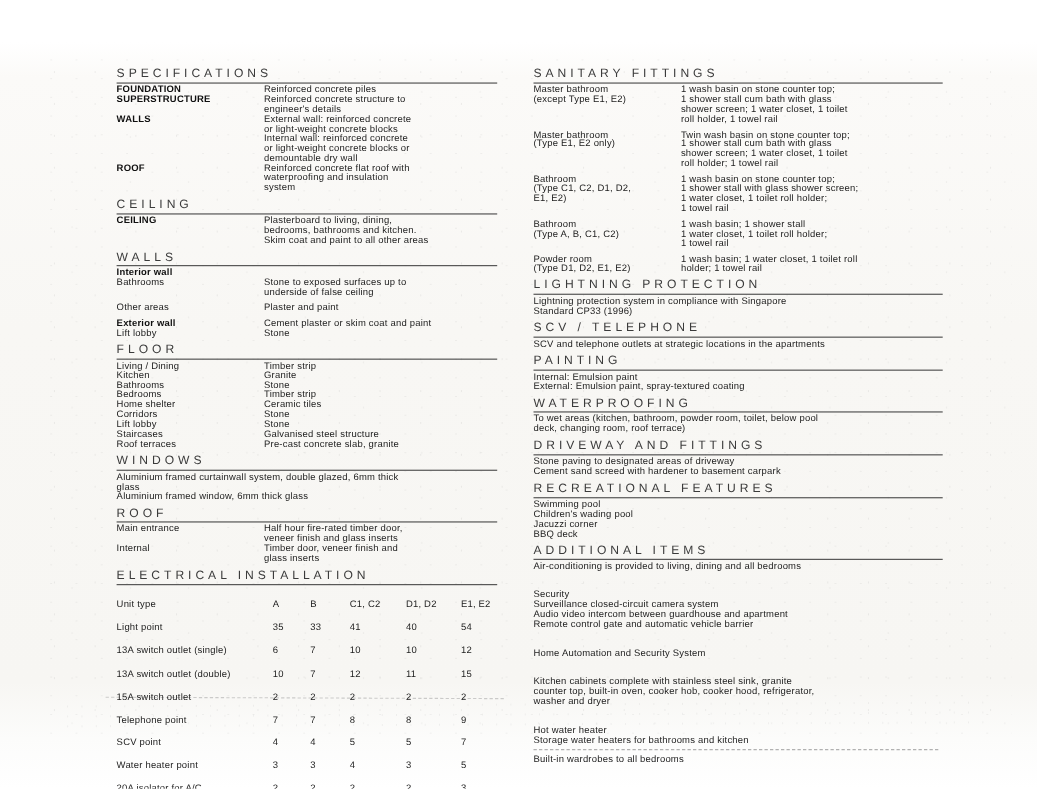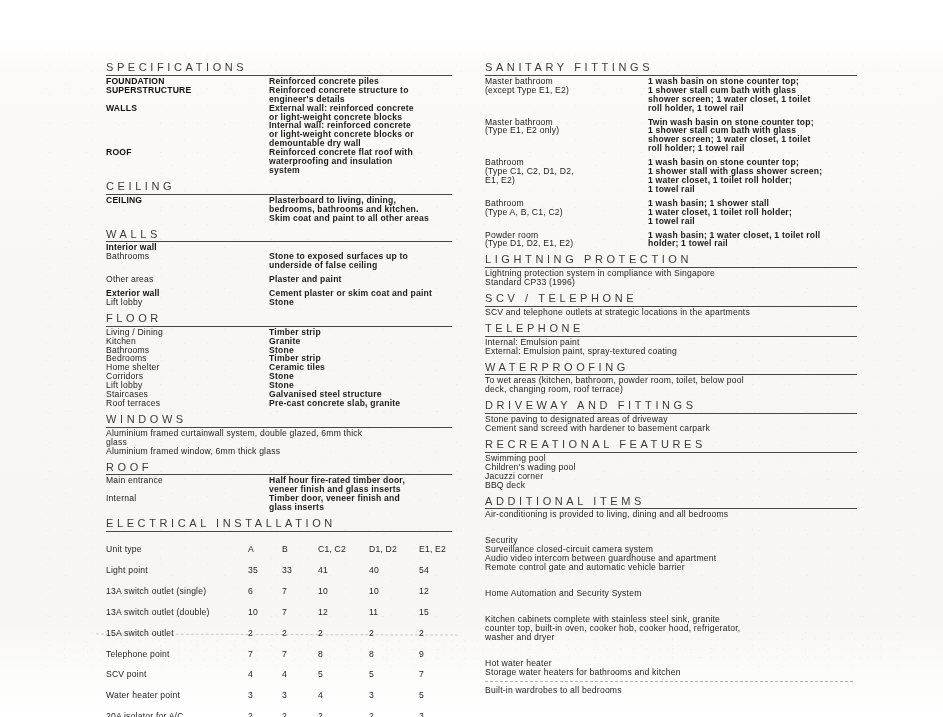--- a/index.html
+++ b/index.html
@@ -43,25 +43,25 @@
   .col.left  { left:106px; width:346px; }
   .col.right { left:485px; width:372px; }
 
   .hd {
     font-size:11px; font-weight:400; letter-spacing:3.6px; color:#3b3b3b;
     border-bottom:1px solid #474747; padding-bottom:3px; margin:7px 0 1px;
     white-space:nowrap;
   }
   .hd.first { margin-top:0; }
 
-  .row { display:grid; grid-template-columns:134px 1fr; align-items:start;gap:29px; }
+  .row { display:grid; grid-template-columns:134px 1fr; align-items:start; }
   .row.g { margin-top:5px; }
   .lbl { font-weight:bold; white-space:pre-line; color:#101010; }
   .lbl.n { font-weight:normal; color:#1a1a1a; }
-  .val { white-space:pre-line; color:#1c1c1c;font-weight:bold; }
+  .val { white-space:pre-line; color:#1c1c1c; }
   .para { white-space:pre-line; margin-top:17px; }
   .para.first { margin-top:0; }
 
   .trow { display:grid; grid-template-columns:142px 34px 36px 51px 50px 1fr; }
   .tc { white-space:nowrap;margin-top:12px; }
 
   .divider {
     border-top:1px dashed #989898; opacity:.75;
     margin:5px 0 4px; width:99%;
   }
@@ -327,21 +327,21 @@
       <div class="para first">Lightning protection system in compliance with Singapore
 Standard CP33 (1996)</div>
     </section>
 
     <section>
       <div class="hd">SCV / TELEPHONE</div>
       <div class="para first">SCV and telephone outlets at strategic locations in the apartments</div>
     </section>
 
     <section>
-      <div class="hd">TELEPHONE</div>
+      <div class="hd">PAINTING</div>
       <div class="para first">Internal: Emulsion paint
 External: Emulsion paint, spray-textured coating</div>
     </section>
 
     <section>
       <div class="hd">WATERPROOFING</div>
       <div class="para first">To wet areas (kitchen, bathroom, powder room, toilet, below pool
 deck, changing room, roof terrace)</div>
     </section>
 

